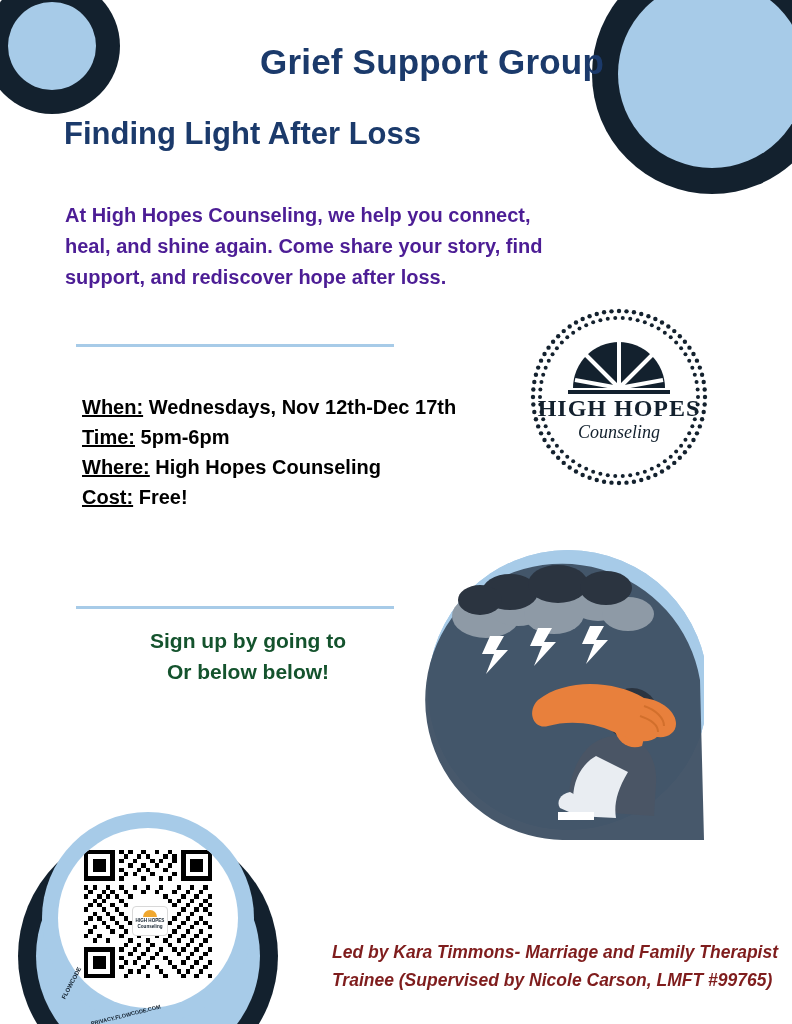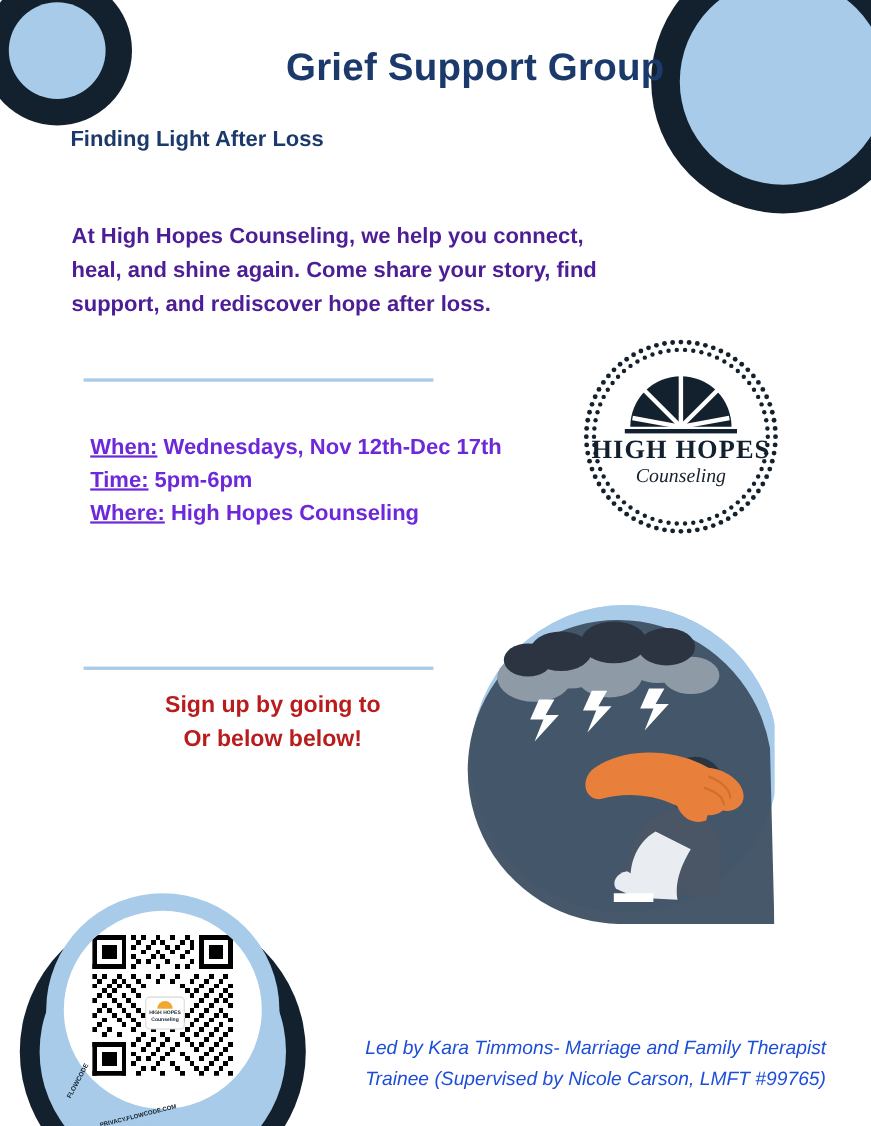--- a/index.html
+++ b/index.html
@@ -92,21 +92,21 @@
     font-size: 35px;
     font-weight: bold;
     letter-spacing: 0.2px;
     color: #1b3a6b;
     padding-left: 36px;
   }
   .subtitle {
     position: absolute;
     left: 64px;
     top: 116px;
-    font-size: 20px;
+    font-size: 31px;
     font-weight: bold;
     color: #1b3a6b;
   }
   .intro {
     position: absolute;
     left: 65px;
     top: 200px;
     width: 512px;
     font-size: 20px;
     line-height: 31px;
@@ -131,48 +131,48 @@
   }
 
   .details {
     position: absolute;
     left: 82px;
     top: 392px;
     width: 470px;
     font-size: 20px;
     line-height: 30px;
     font-weight: bold;
-    color: #6d28d9;
+    color: #000000;
   }
   .details .lbl {
     text-decoration: underline;
   }
 
   .signup {
     position: absolute;
     left: 78px;
     top: 625px;
     width: 340px;
     text-align: center;
     font-size: 21px;
     line-height: 31px;
     font-weight: bold;
-    color: #b91c1c;
+    color: #14532d;
   }
 
   .footer {
     position: absolute;
     left: 332px;
     top: 938px;
     width: 448px;
     font-size: 17.5px;
     line-height: 28px;
-    font-weight: normal;
+    font-weight: bold;
     font-style: italic;
-    color: #1d4ed8;
+    color: #7f1d1d;
   }
 
   
   .logo {
     position: absolute;
     left: 528px;
     top: 306px;
     width: 182px;
     height: 182px;
     z-index: 4;
@@ -281,20 +281,24 @@
       <span class="lbl">When:</span>
       <span>Wednesdays, Nov 12th-Dec 17th</span>
     </div>
     <div>
       <span class="lbl">Time:</span>
       <span>5pm-6pm</span>
     </div>
     <div>
       <span class="lbl">Where:</span>
       <span>High Hopes Counseling</span>
+    </div>
+    <div>
+      <span class="lbl">Cost:</span>
+      <span>Free!</span>
     </div>
   </div>
 
   <div class="divider divider-bottom"></div>
 
   <div class="signup">
     <div>Sign up by going to</div>
     <div>Or below below!</div>
   </div>
 

